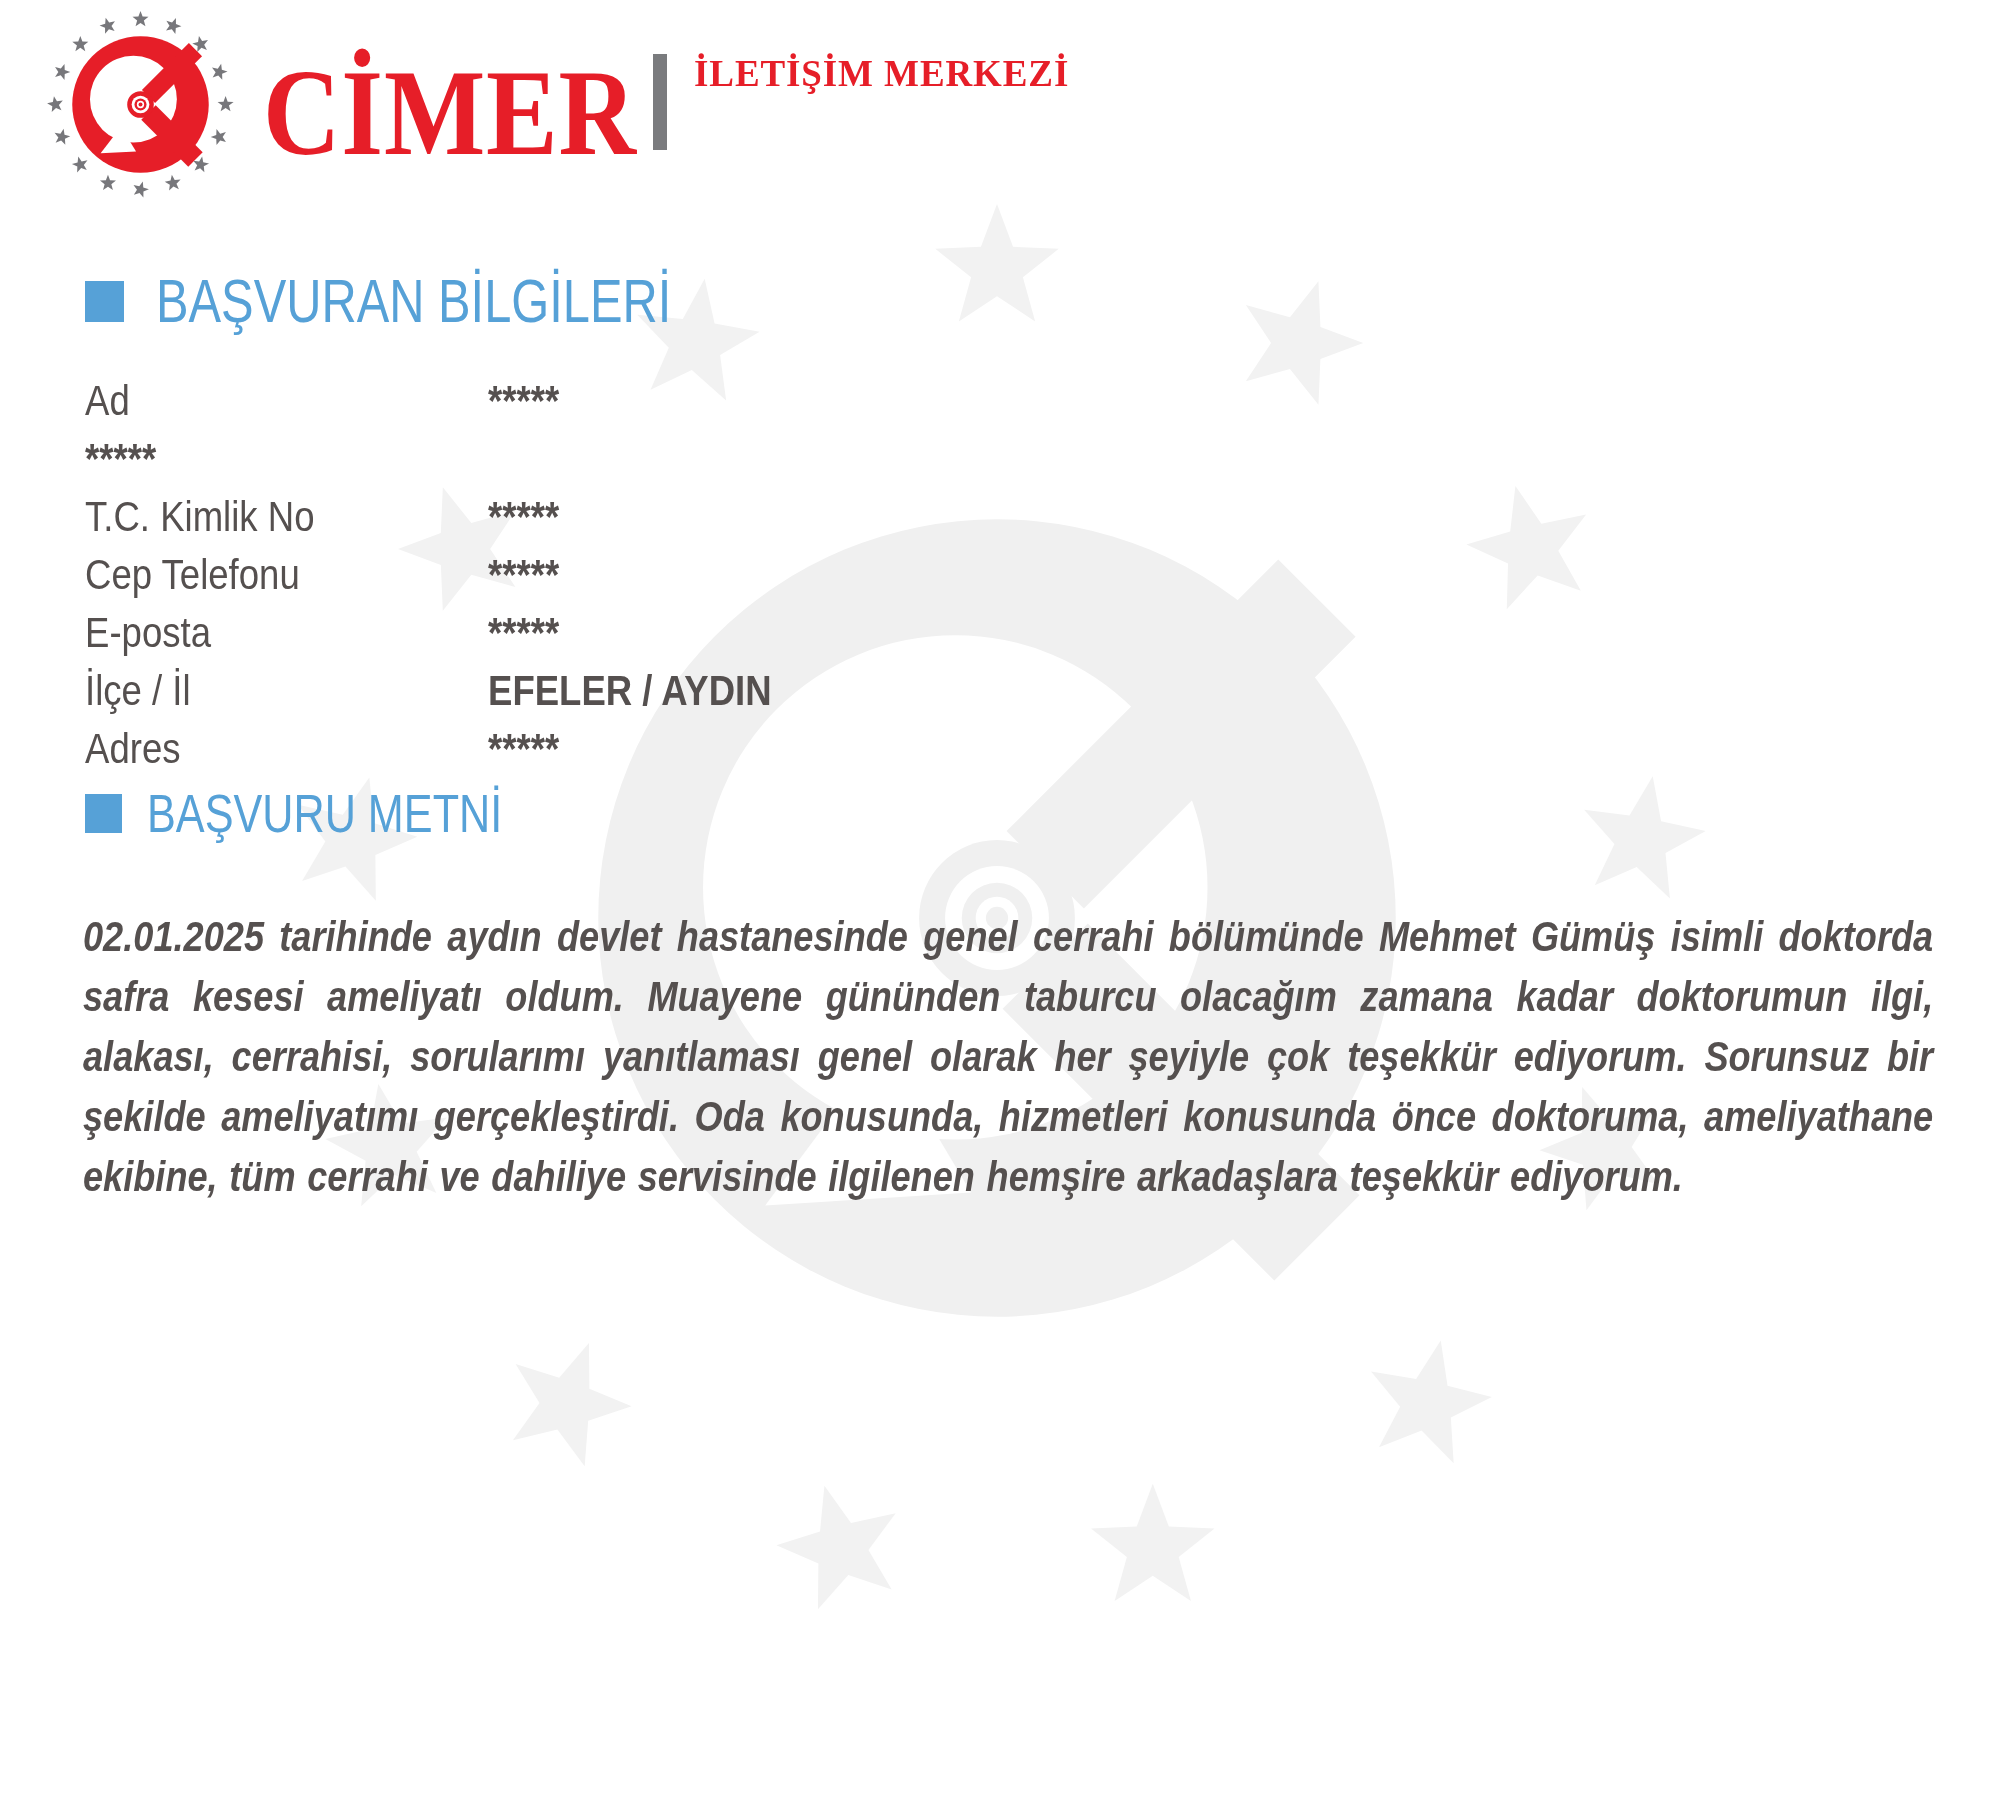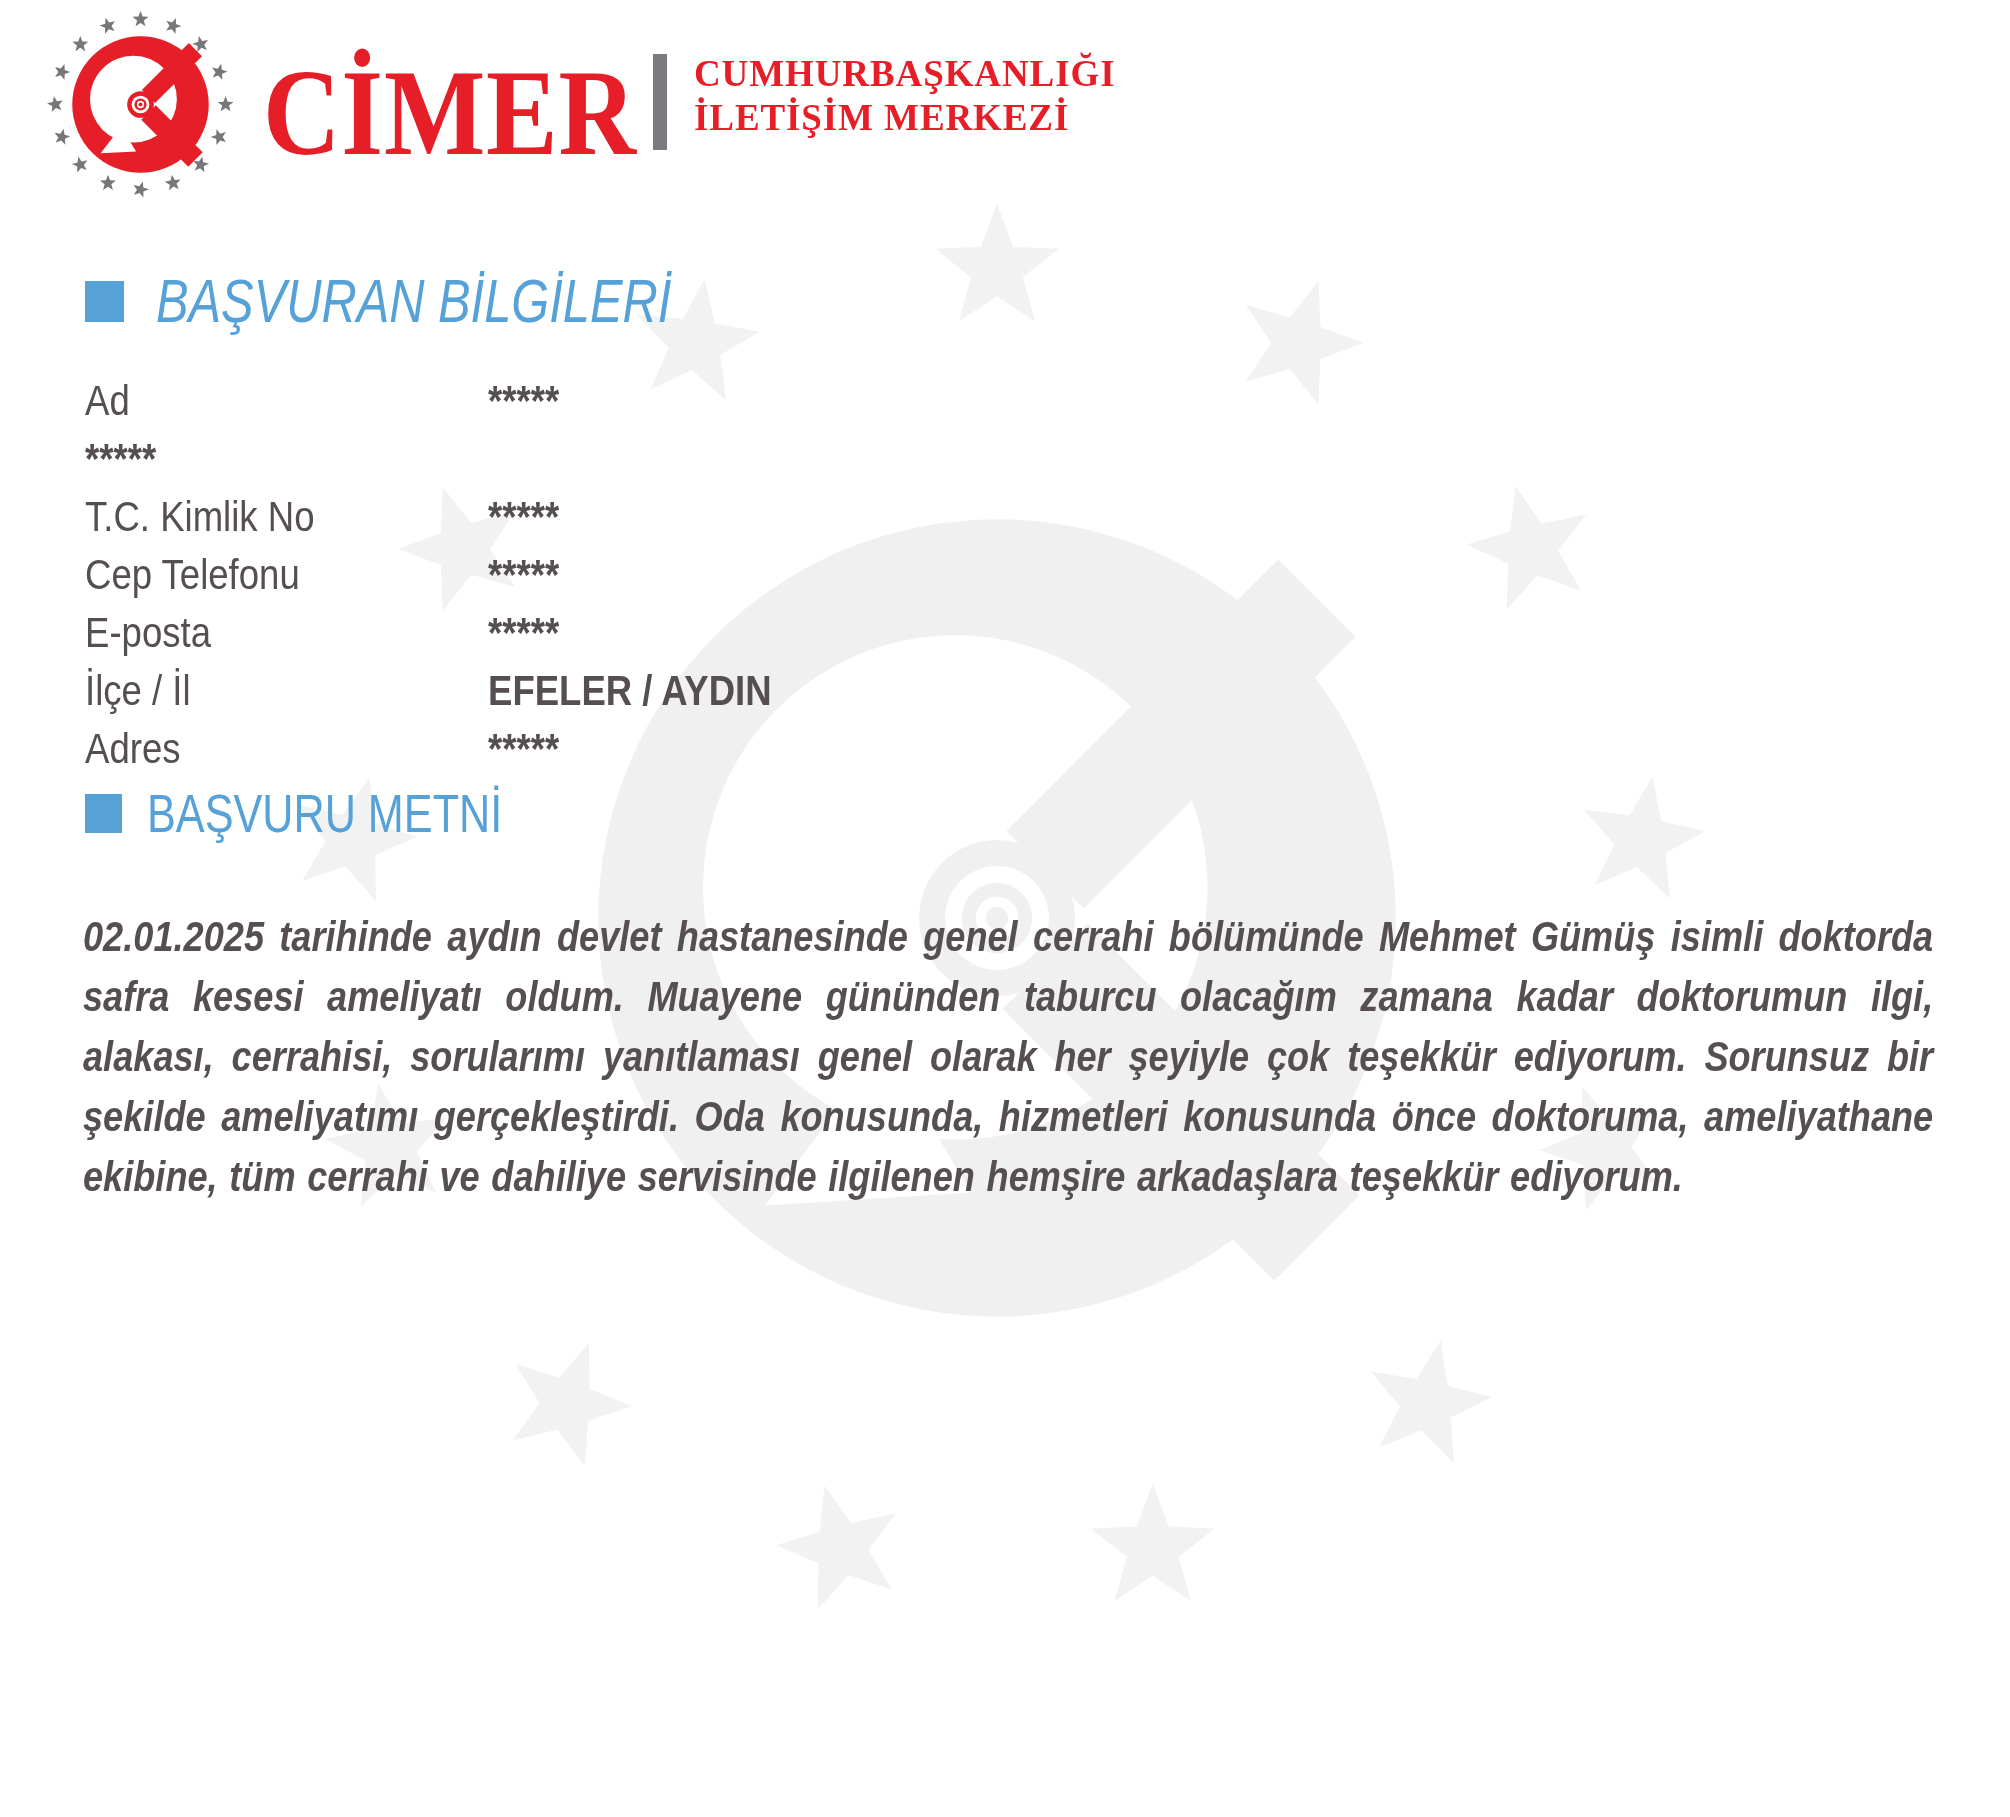--- a/index.html
+++ b/index.html
@@ -23,21 +23,21 @@
           font-family:"Liberation Serif","DejaVu Serif",serif;font-weight:bold;font-size:37px;line-height:44px;
           letter-spacing:0.9px;white-space:nowrap;}
   
   .section-head{position:absolute;display:flex;align-items:center;z-index:1;}
   #sec1{left:85px;top:275px;height:52px;}
   #sec2{left:85px;top:789px;height:48px;}
   .bullet{background:var(--accent-blue,#56a1d7);}
   #sec1 .bullet{width:39px;height:41px;}
   #sec2 .bullet{width:37px;height:39px;}
   .sec-title{color:var(--accent-blue,#56a1d7);font-weight:normal;white-space:nowrap;}
-  #sec1 .sec-title{font-size:61px;margin-left:32px;font-style:italic;}
+  #sec1 .sec-title{font-size:61px;margin-left:32px;}
   #sec2 .sec-title{font-size:54px;margin-left:25px;}
   .cond{display:inline-block;transform:scaleX(0.80);transform-origin:0 50%;white-space:nowrap;}
   .cond85{display:inline-block;transform:scaleX(0.85);transform-origin:0 50%;white-space:nowrap;}
   
   #fields{position:absolute;left:85px;top:371px;z-index:1;}
   .field-row{display:flex;height:58px;align-items:center;}
   .field-label{width:403px;font-size:43px;font-weight:normal;color:var(--text-gray,#55504f);}
   .field-value{font-size:43px;font-weight:bold;color:var(--text-gray,#55504f);}
   
   #application-body{position:absolute;left:83px;top:906px;width:1851px;z-index:1;font-style:italic;}
@@ -111,21 +111,20 @@
     <circle class="em-red" cx="0" cy="0" r="15"></circle>
     <circle cx="0" cy="0" r="10" fill="#ffffff"></circle>
     <circle class="em-red" cx="0" cy="0" r="6.8"></circle>
     <circle cx="0" cy="0" r="4.1" fill="#ffffff"></circle>
     <circle class="em-red" cx="0" cy="0" r="2.2"></circle>
   </svg>
 
   <div id="wordmark">CİMER</div>
   <div id="divider-bar"></div>
   <div id="agency">
-    <div>CUMHURBAŞKANLIĞI</div>
     <div>İLETİŞİM MERKEZİ</div>
   </div>
 
   <div id="sec1" class="section-head">
     <span class="bullet"></span>
     <span class="sec-title"><span class="cond">BAŞVURAN BİLGİLERİ</span></span>
   </div>
 
   <div id="fields">
     <div class="field-row">

